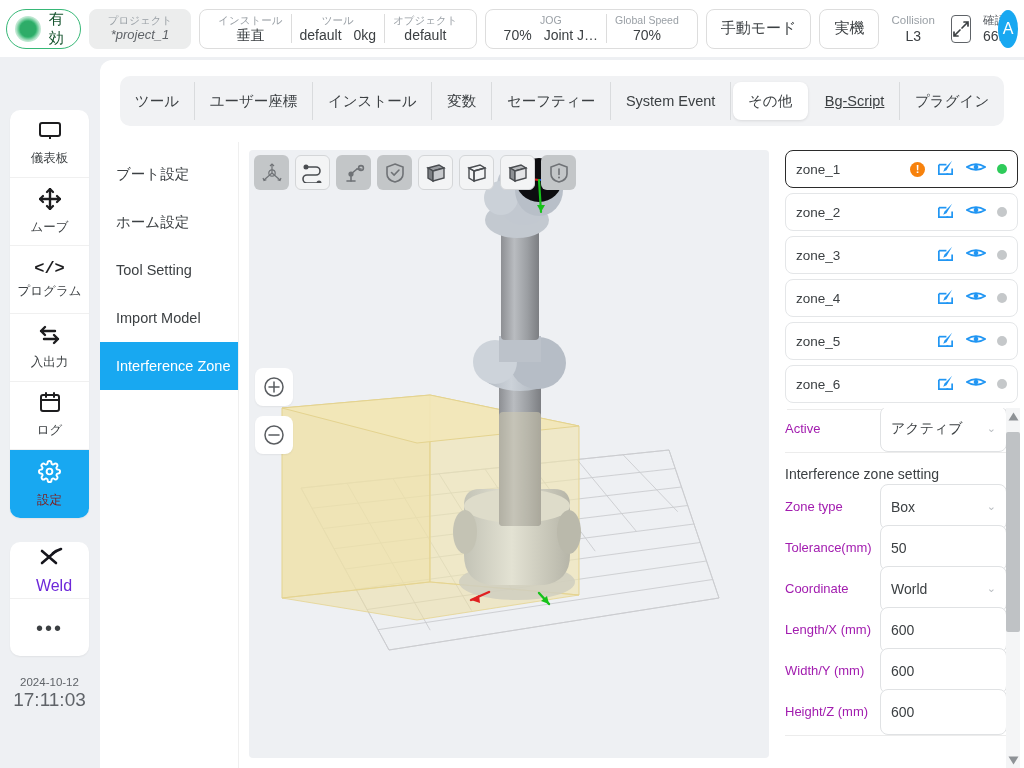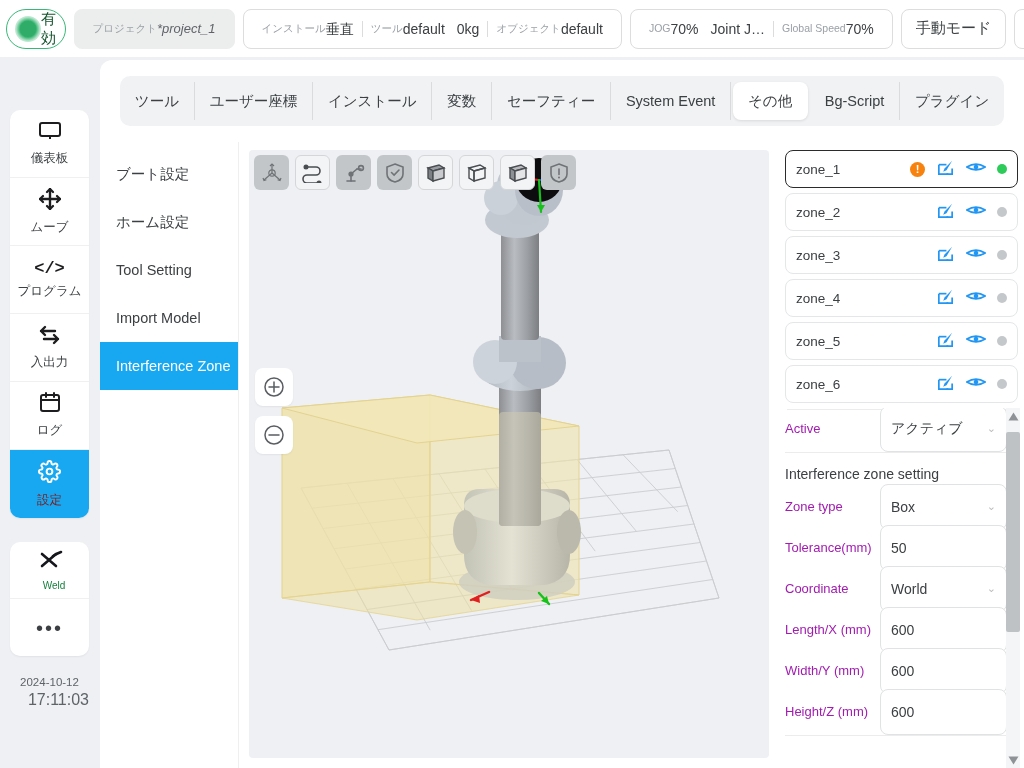--- a/index.html
+++ b/index.html
@@ -38,21 +38,21 @@
     flex: 1; text-align: center; color: #14532d; font-size: 15px;
     letter-spacing: 0.5px;
   }
 
   .chip {
     height: 40px; border: 1px solid #ddd; border-radius: 8px;
     background: #fff; display: flex; align-items: center;
     padding: 0 10px;
   }
   .chip.grey { background: #eceded; border-color: #eceded; }
-  .chip-col { display: flex; flex-direction: row; align-items: center; justify-content: center; padding: 0 8px; }
+  .chip-col { display: flex; flex-direction: column; align-items: center; justify-content: center; padding: 0 8px; }
   .chip-col + .chip-col { border-left: 1px solid #dcdcdc; }
   .chip-top { font-size: 10.5px; color: #9aa0a6; line-height: 13px; white-space: nowrap; }
   .chip-bot { font-size: 14px; color: #3c4043; line-height: 16px; white-space: nowrap; }
   .chip-bot.italic { font-style: italic; font-weight: normal; color: #5f6368; font-size: 13px;}
   .chip-bot-row { display: flex; gap: 12px; align-items: baseline; }
   .chip-single { font-size: 15px; color: #3c4043; white-space: nowrap; padding: 0 4px;}
 
   .collision-block { display:flex; flex-direction: column; align-items:center; padding: 0 4px; }
   .collision-top { font-size: 11.5px; color: #9aa0a6; line-height: 15px;}
   .collision-bot { font-size: 14px; color: #3c4043; line-height: 16px;}
@@ -86,27 +86,27 @@
     align-items: center; justify-content: center; gap: 5px;
     border-bottom: 1px solid #f0f0f0; cursor: pointer;
   }
   .sidebar-item:last-child { border-bottom: none; }
   .sidebar-item .si-label { font-size: 12.5px; color: #3c4043; }
   .sidebar-item.active { background: #18a8f1; }
   .sidebar-item.active .si-label { color: #7f1d1d; }
   .sidebar-item.active svg { stroke: #fff; fill: none; }
   .sidebar-group.second { margin-top: 24px; }
   .sidebar-group.second .sidebar-item { height: 57px; }
-  .sidebar-group.second .si-label { font-size: 10px; color: #15803d; margin-left: 9px; }
+  .sidebar-group.second .si-label { font-size: 16px; color: #6d28d9; margin-left: 9px; }
   .dots { font-size: 20px; letter-spacing: 2px; color: #3c4043; line-height: 10px;}
   .clock {
     margin-top: 18px; text-align: center; color: #5f6368;
   }
   .clock .date { font-size: 11.5px; line-height: 16px;}
-  .clock .time { font-size: 16px; line-height: 20px; text-align: right;}
+  .clock .time { font-size: 19px; line-height: 20px;}
 
   
   .main-card {
     position: absolute; left: 100px; top: 60px;
     width: 924px; height: 708px;
     background: #fff; border-radius: 12px 0 0 0;
   }
   .tabbar {
     position: absolute; left: 20px; top: 16px;
     width: 884px; height: 50px;
@@ -119,21 +119,21 @@
     font-size: 14.5px; color: #3c4043; white-space: nowrap;
     border-right: 1px solid #d9dbdd; cursor: pointer;
     position: relative;
   }
   .tab:last-child { border-right: none; }
   .tab.active {
     background: #fff; border-radius: 8px; border-right-color: transparent;
     box-shadow: 0 1px 3px rgba(0,0,0,0.10);
     margin: 0 2px;
   }
-  .tab.active + .tab { border-left: none; }
+  .tab.active + .tab { border-left: none; text-decoration: underline; }
 
   
   .inner {
     position: absolute; left: 0; top: 82px; width: 924px; height: 626px;
     display: flex;
   }
   .subnav {
     width: 139px; flex: 0 0 139px; padding-top: 8px;
     border-right: 1px solid #efefef;
   }

